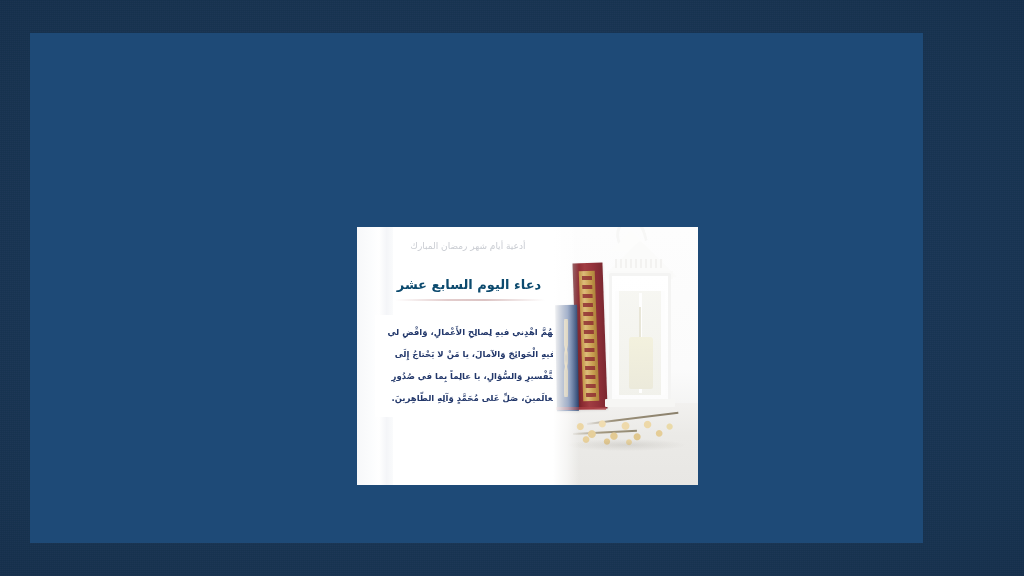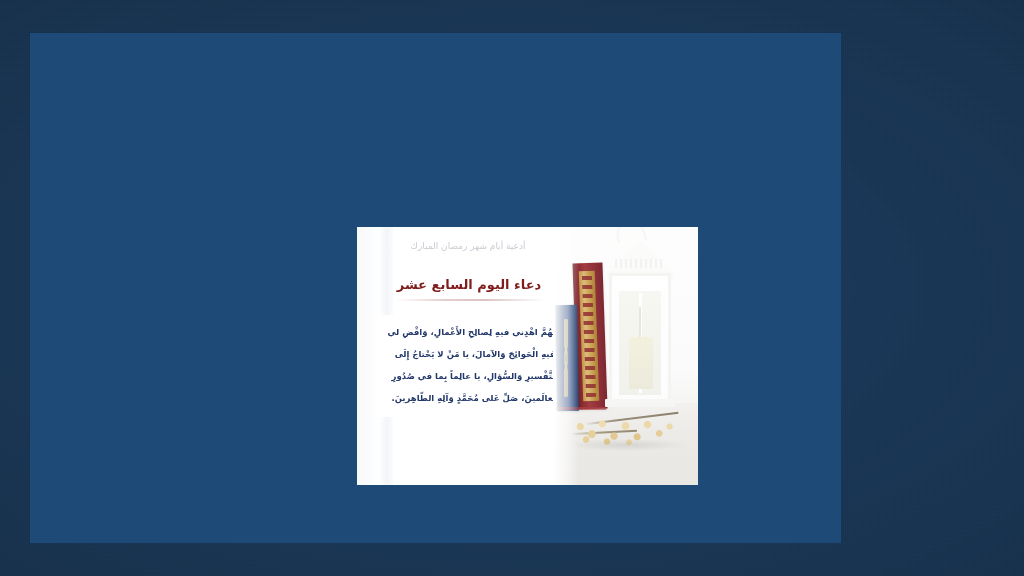--- a/index.html
+++ b/index.html
@@ -20,21 +20,21 @@
   #outer-frame::after {
     content:""; position:absolute; inset:0;
     background:
       repeating-linear-gradient(0deg, rgba(255,255,255,.012) 0 1px, rgba(0,0,0,.012) 1px 2px),
       repeating-linear-gradient(90deg, rgba(255,255,255,.010) 0 1px, rgba(0,0,0,.010) 1px 2px);
     pointer-events:none;
   }
   
   #slide-panel {
     position:absolute;
-    left:30px; top:33px; width:811px; height:510px;
+    left:30px; top:33px; width:893px; height:510px;
     background:#1e4a77;
   }
   
   #card {
     position:absolute;
     left:327px; top:194px; width:341px; height:258px;
     background:#ffffff;
     overflow:hidden;
   }
   
@@ -60,21 +60,21 @@
     direction:rtl;
     padding-right:6px;
     white-space:nowrap;
   }
   
   #card-title {
     position:absolute; top:50px; left:0; right:0;
     text-align:center;
     font-family:"DejaVu Sans", sans-serif;
     font-size:13px; font-weight:bold;
-    color:#7f1d1d;
+    color:#0c4a6e;
     direction:rtl;
     letter-spacing:.5px;
     white-space:nowrap;
     padding-right:4px;
   }
   #title-rule {
     position:absolute; top:72px; left:30px; width:150px; height:2px;
     background:linear-gradient(90deg, rgba(222,198,198,0) 0%, #e3cdcd 35%, #dcc4c4 60%, rgba(222,198,198,0) 100%);
   }
   

